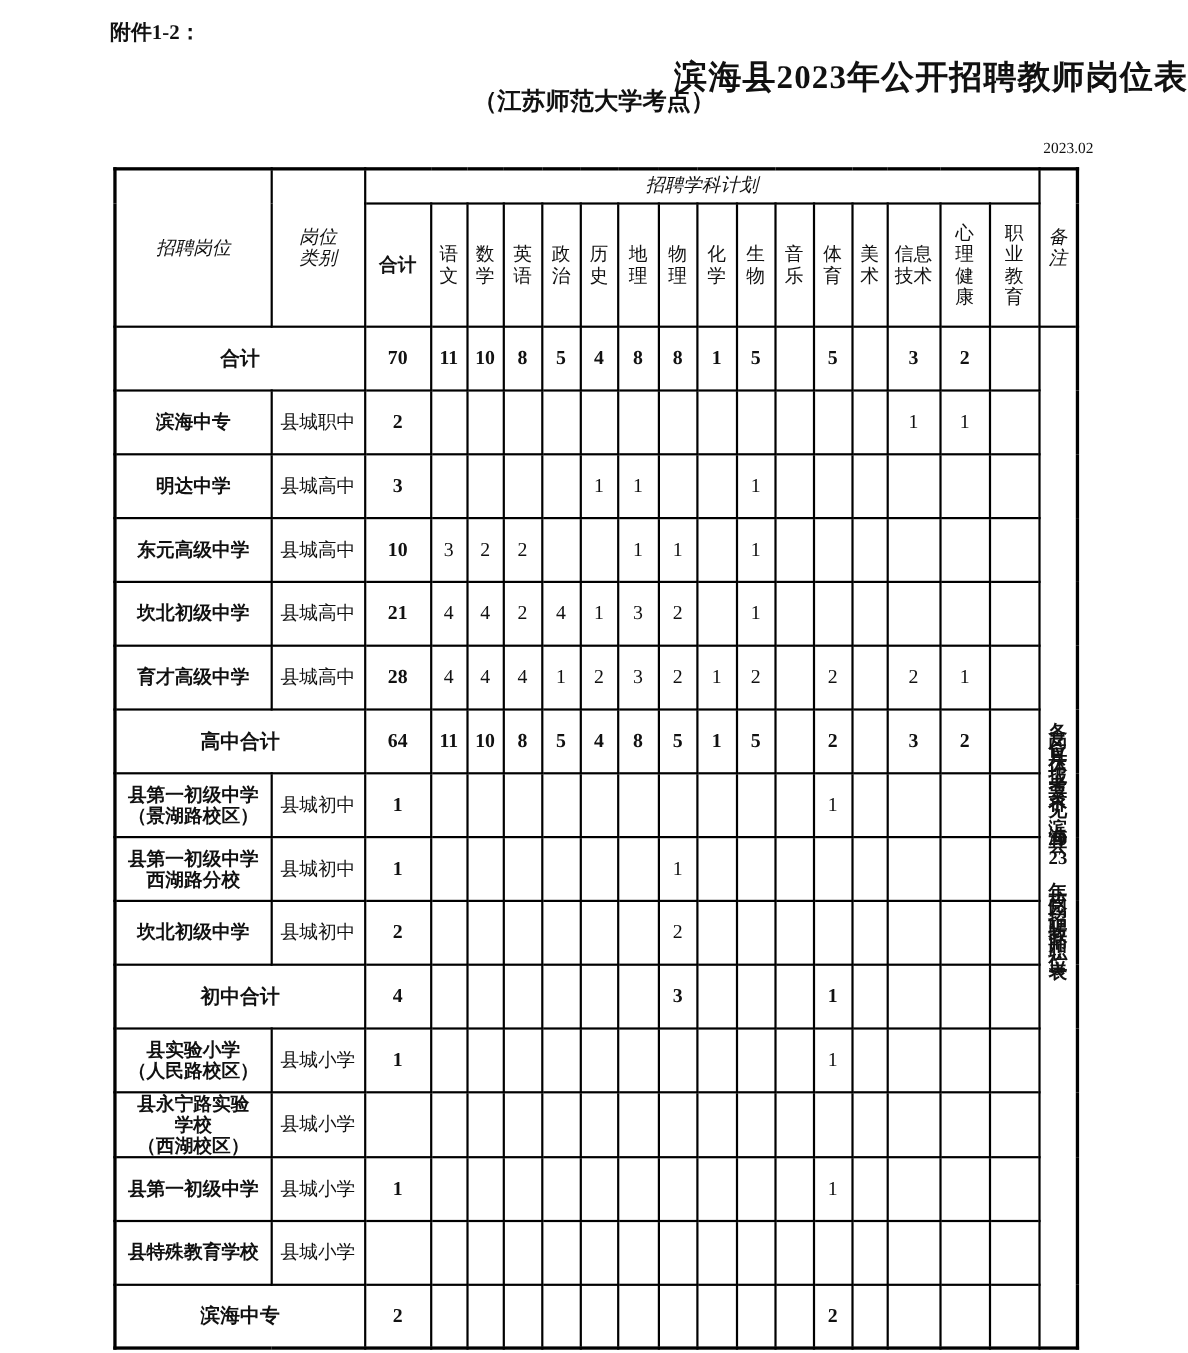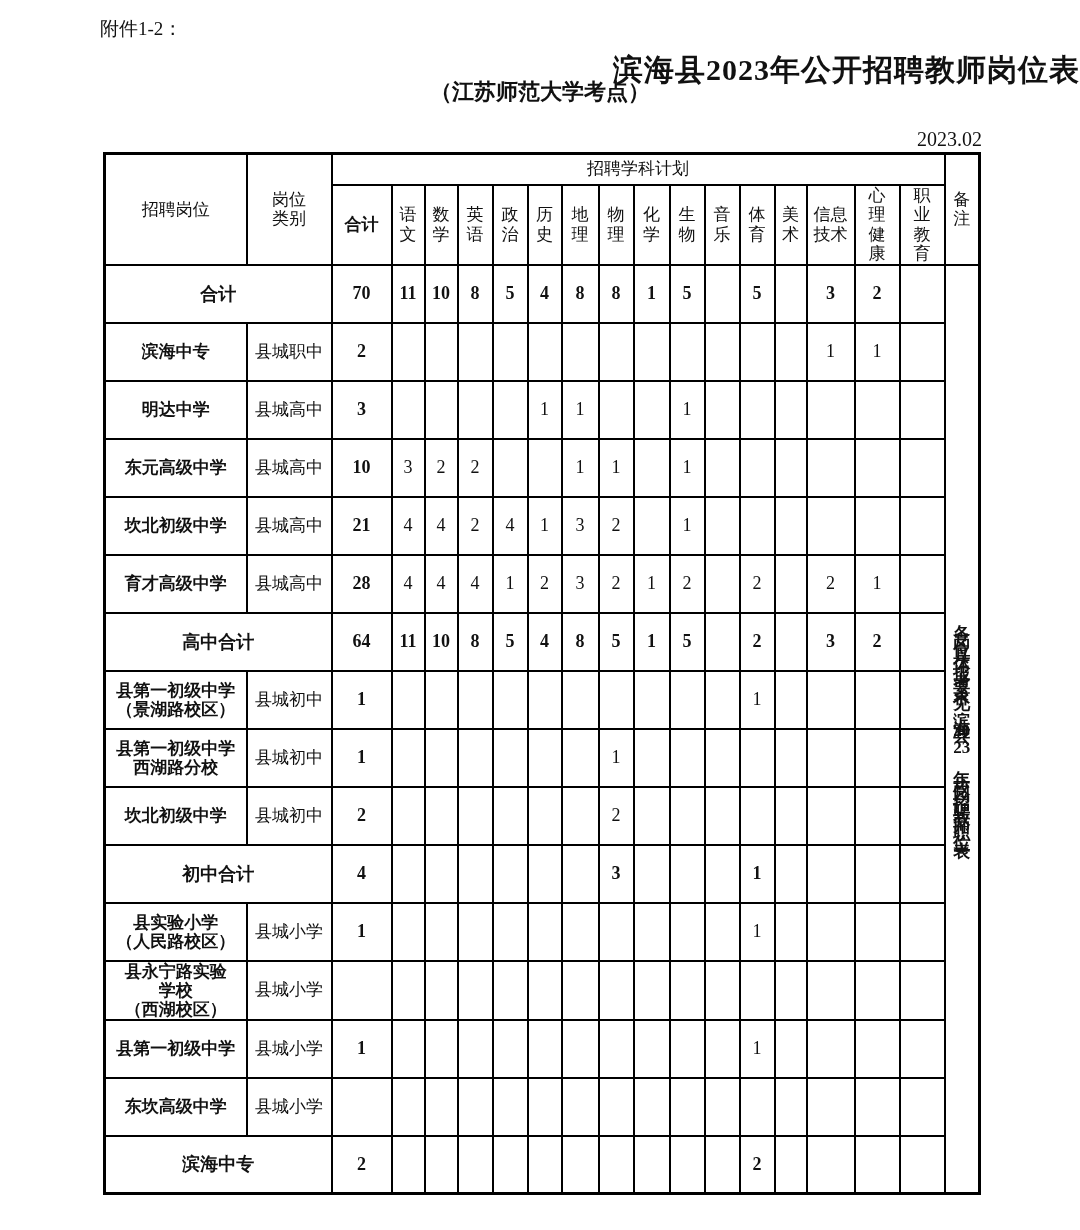--- a/index.html
+++ b/index.html
@@ -12,48 +12,48 @@
   body{
     width:1080px;height:1230px;
     background:var(--bg);
     color:var(--text);
     font-family:"Liberation Serif","DejaVu Serif",serif;
     position:relative;
     overflow:hidden;
   }
   .attachment{
     position:absolute;left:100px;top:16px;
-    font-size:19px;font-weight:normal;
+    font-size:19px;font-weight:bold;
   }
   .title{
     position:absolute;left:0;right:0;top:50px;margin:0;
     text-align:right;font-size:30px;font-weight:bold;letter-spacing:1px;
   }
   .subtitle{
     position:absolute;left:0;right:0;top:75px;margin:2px;
     text-align:center;font-size:22px;font-weight:bold;
   }
   .date{
-    position:absolute;top:128px;right:98px;
-    font-size:20px;
+    position:absolute;top:128px;right:86px;
+    font-size:14px;
   }
   table.pos-table{
     position:absolute;left:103px;top:152px;
     border-collapse:collapse;table-layout:fixed;
     border:3px solid var(--border);
   }
   .pos-table th,.pos-table td{
     border:2px solid var(--border);
     text-align:center;vertical-align:middle;
     font-size:17px;font-weight:normal;
     line-height:1.15;padding:0 2px;
     overflow:hidden;
   }
-  thead tr.group-row th{height:31px;}
-  thead tr.subject-row th{height:55px;word-break:break-all;padding:0 5px;}
+  thead tr.group-row th{height:31px;font-style:italic;}
+  thead tr.subject-row th{height:55px;word-break:break-all;padding:16px 5px;}
   thead th.th-total{font-weight:bold;}
   thead th.pre{white-space:pre-line;}
   thead th.brk{word-break:break-all;padding:0 5px;}
   tbody tr{height:58px;}
   td.lbl{white-space:pre-line;line-height:1.12;font-weight:bold;}
   tr.row-total td{font-weight:bold;font-size:18px;}
   tr.row-school td.val-total{font-weight:bold;font-size:18px;}
   td.val{font-size:18px;}
   td.remark-td{vertical-align:middle;text-align:center;padding:0;}
   .vtext{
@@ -401,21 +401,21 @@
         <td class="val"></td>
         <td class="val"></td>
         <td class="val"></td>
         <td class="val">1</td>
         <td class="val"></td>
         <td class="val"></td>
         <td class="val"></td>
         <td class="val"></td>
       </tr>
       <tr class="row-school">
-        <td class="lbl">东坎高级中学</td>
+        <td class="lbl">县特殊教育学校</td>
         <td>县城小学</td>
         <td class="val val-total"></td>
         <td class="val"></td>
         <td class="val"></td>
         <td class="val"></td>
         <td class="val"></td>
         <td class="val"></td>
         <td class="val"></td>
         <td class="val"></td>
         <td class="val"></td>

